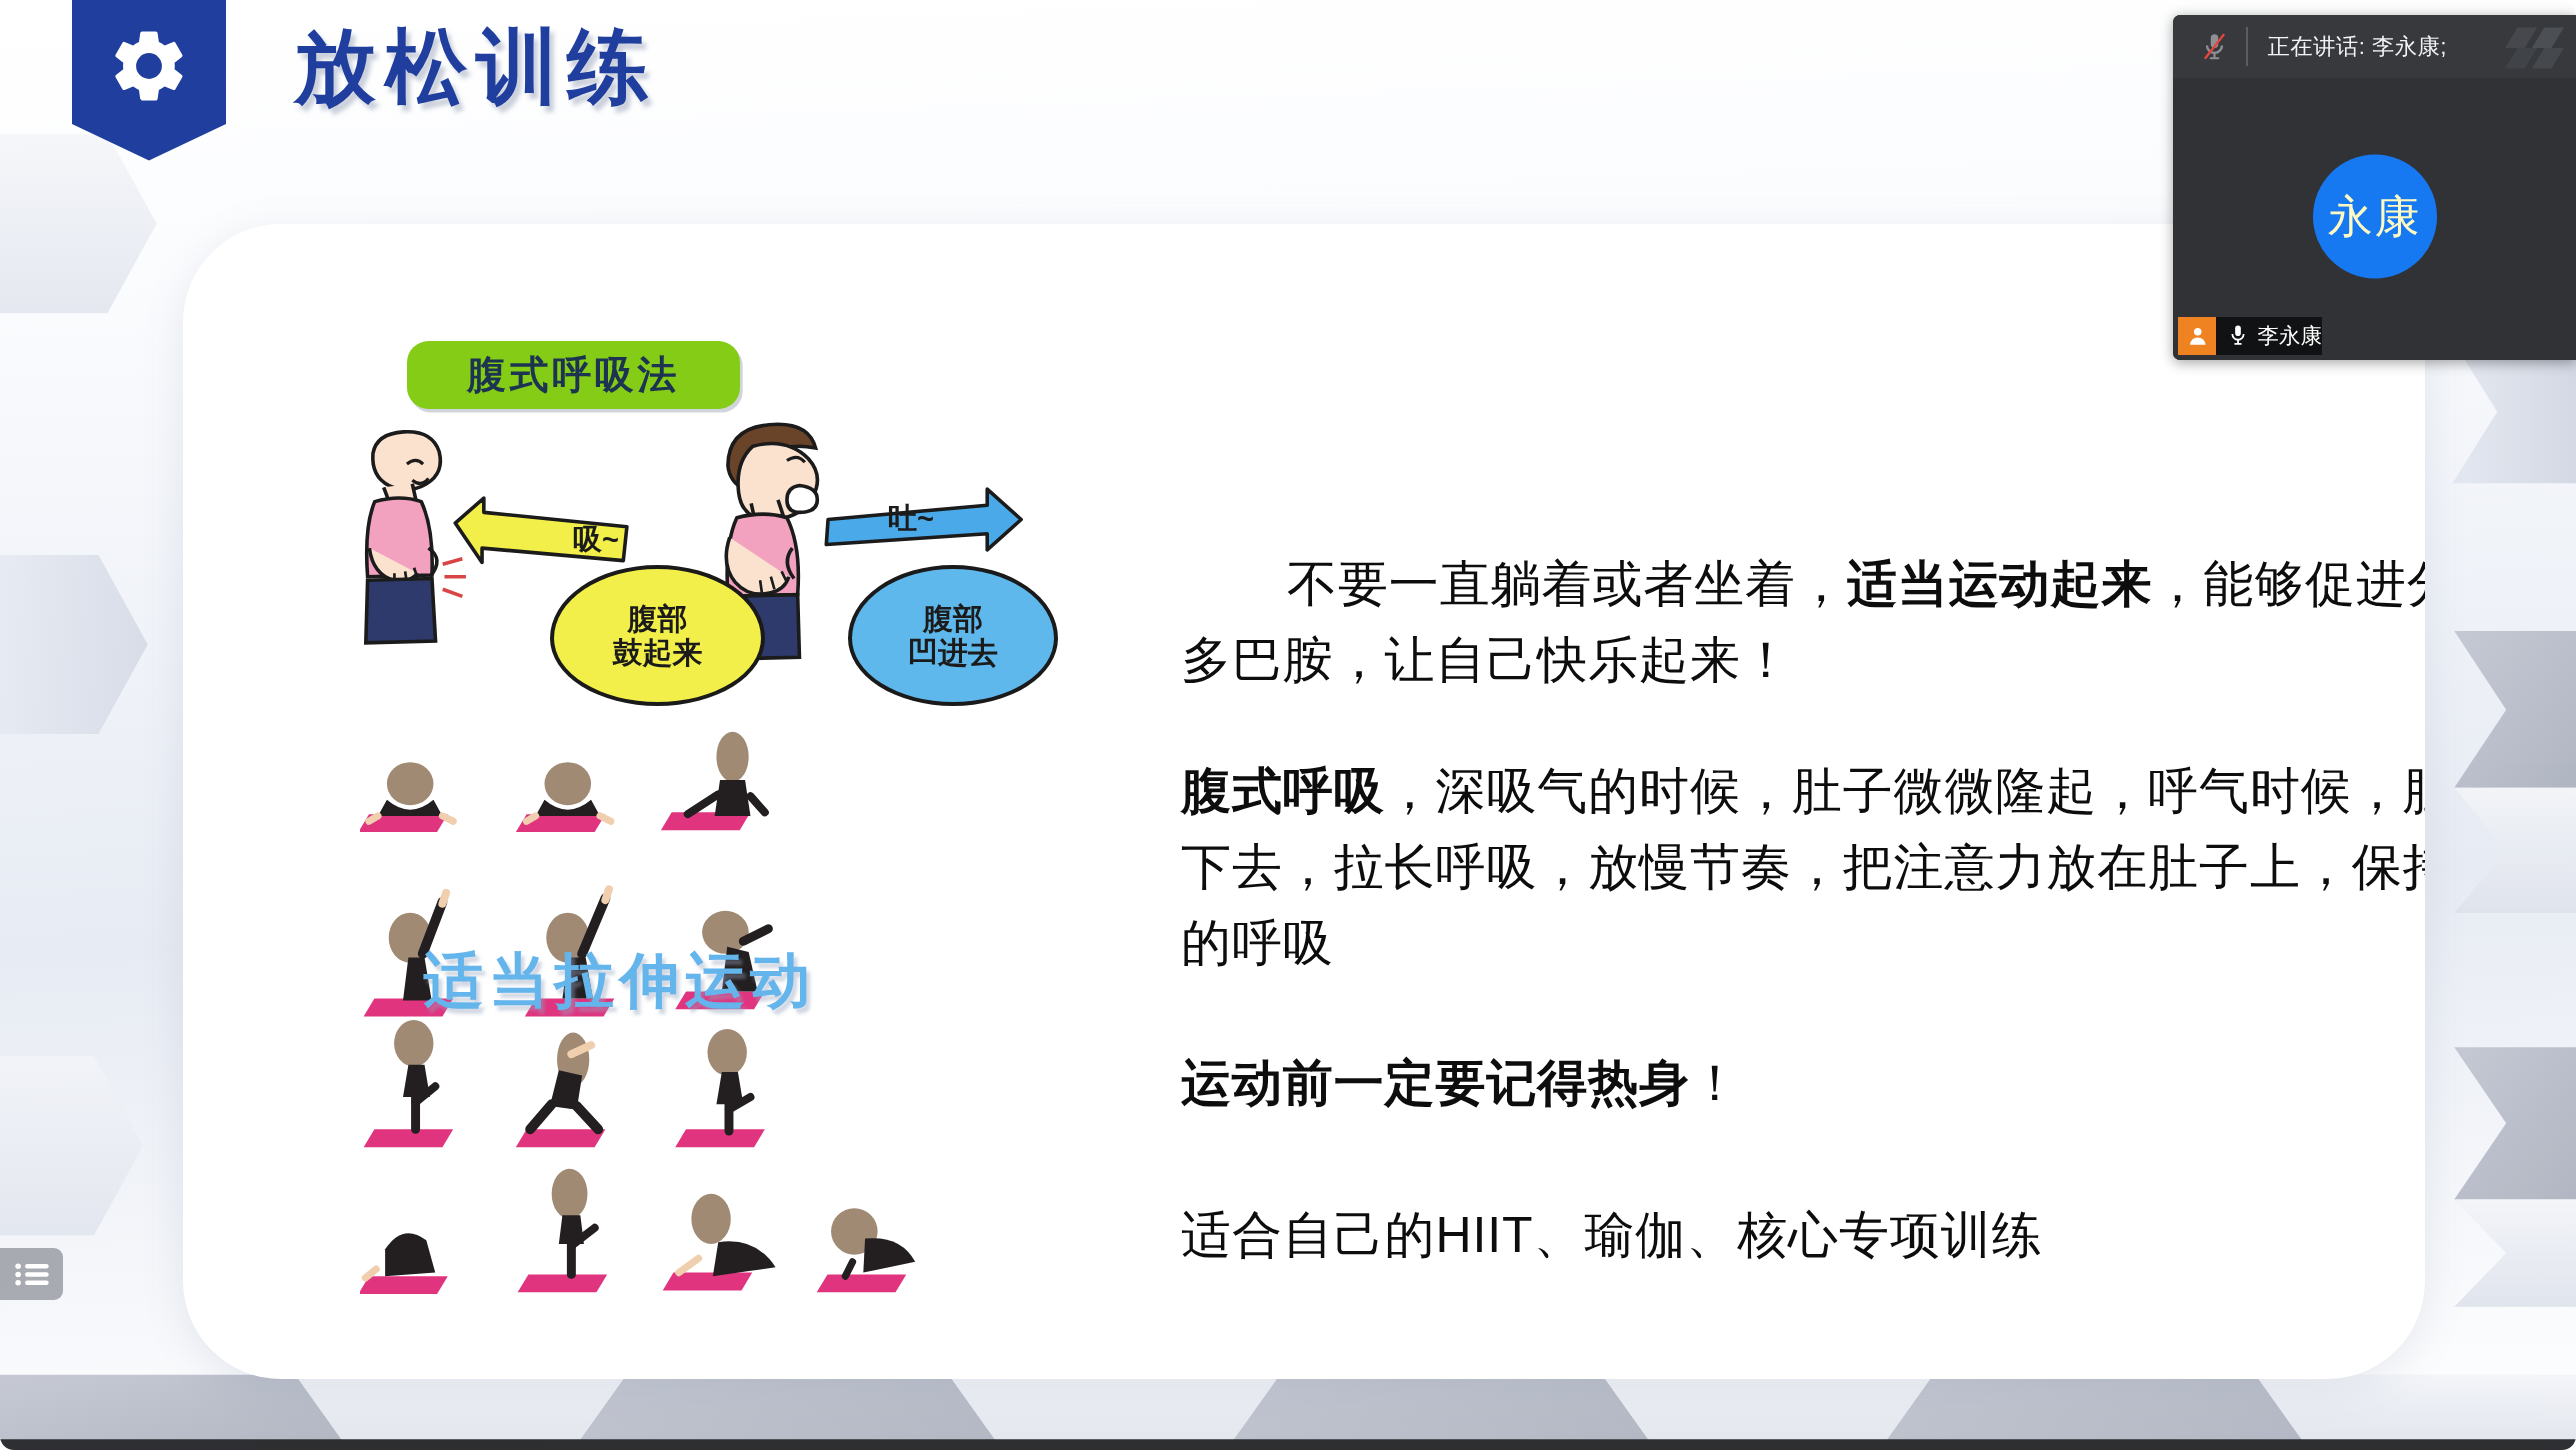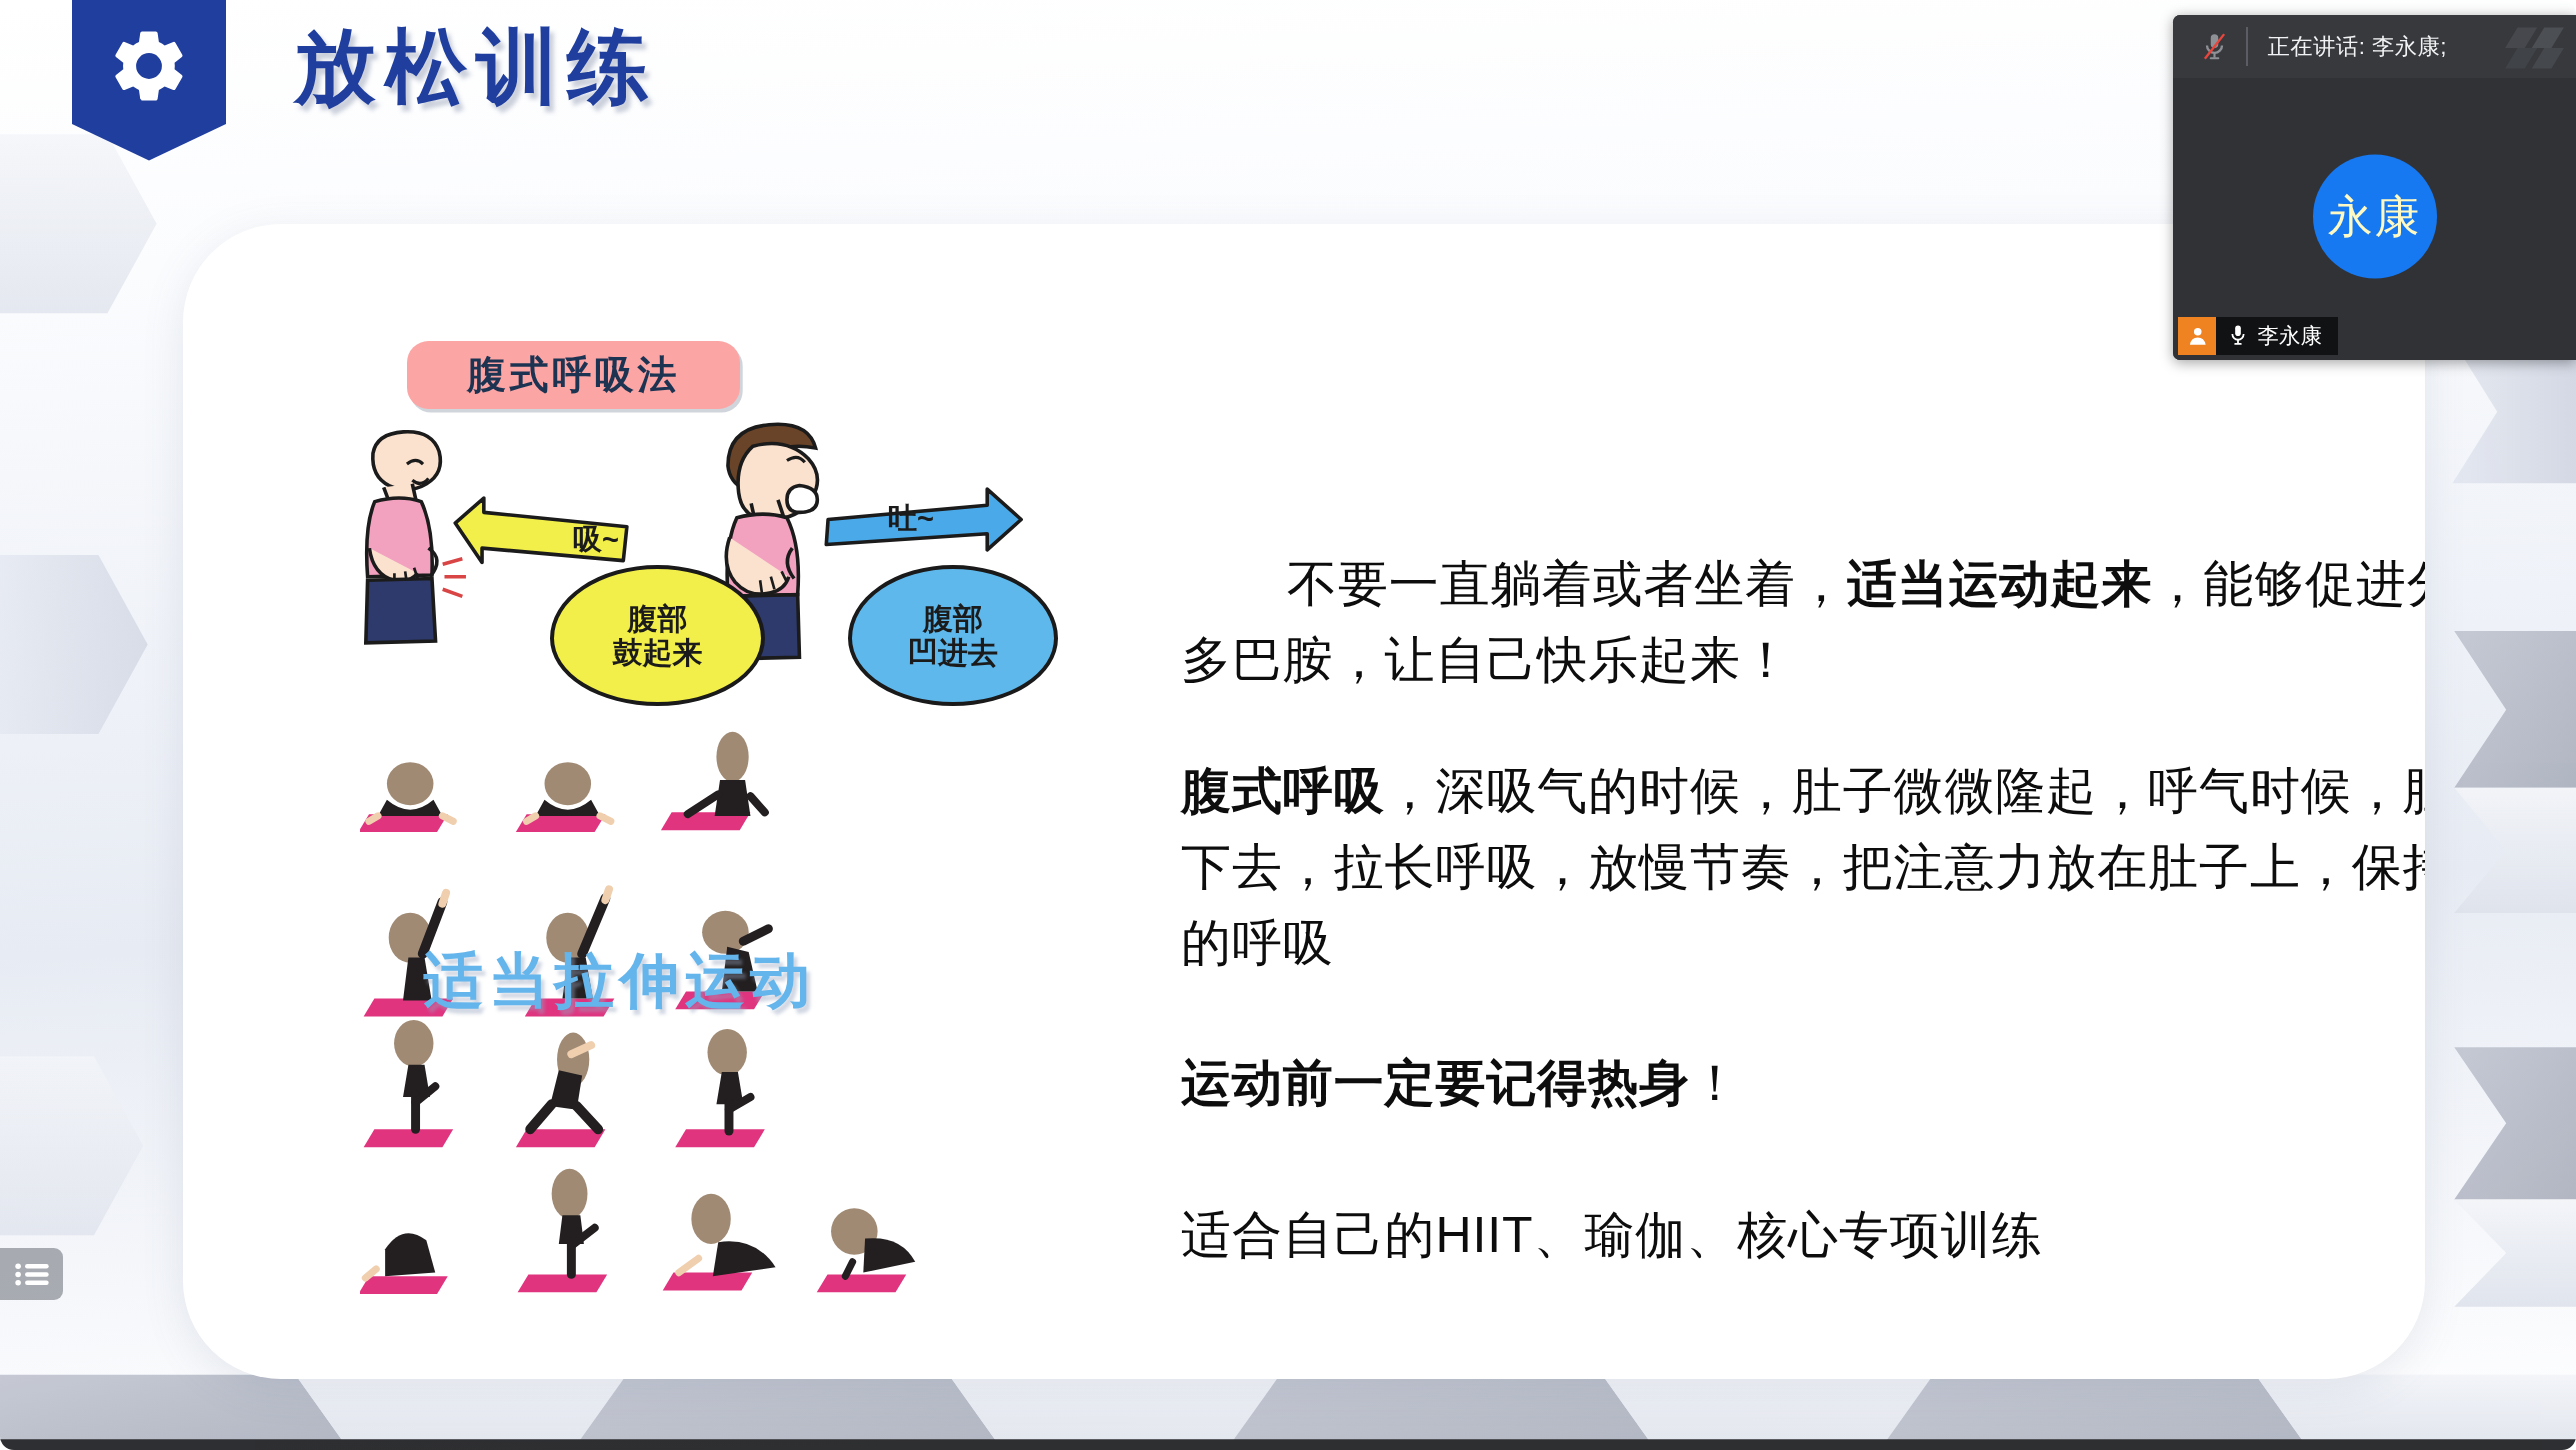--- a/index.html
+++ b/index.html
@@ -72,21 +72,21 @@
 
   
   #breathing-diagram {
     position: absolute;
     left: 159px; top: 27px;
     width: 667px; height: 376px;
   }
   #breathing-badge {
     position: absolute; left: 47px; top: 0px;
     width: 333px; height: 68px;
-    background: #fca5a5;
+    background: #84cc16;
     border-radius: 21.5px;
     display: flex; align-items: center; justify-content: center;
     box-shadow: 2.7px 3.6px 0 rgba(40,60,90,.22);
   }
   #breathing-badge span {
     font-size: 39px; font-weight: 700; color: #1c3352; letter-spacing: 3.6px;
   }
   .fig { position: absolute; }
 
   .bubble {
@@ -221,21 +221,21 @@
     background: #111214;
     display: flex; align-items: center;
   }
   #participant-badge {
     width: 38px; height: 38px; background: #ef8221;
     display: flex; align-items: center; justify-content: center; flex:none;
   }
   #person-icon { width: 21.5px; height: 21.5px; display:block; }
   #mic-on-icon { width: 18px; height: 23px; display:block; margin: 0 10.7px 0 12.5px; flex:none; }
   #participant-name {
-    color: #ffffff; font-size: 21.5px; padding-right: 16px; white-space: nowrap;
+    color: #ffffff; font-size: 21.5px; white-space: nowrap;
   }
 </style>
 </head>
 <body>
 
 <div id="stage">
 
   <div class="bg-layer">
     <div class="bg-base"></div>
     <svg width="2576" height="1450" style="position:absolute;inset:0" viewBox="0 0 2878 1620">

